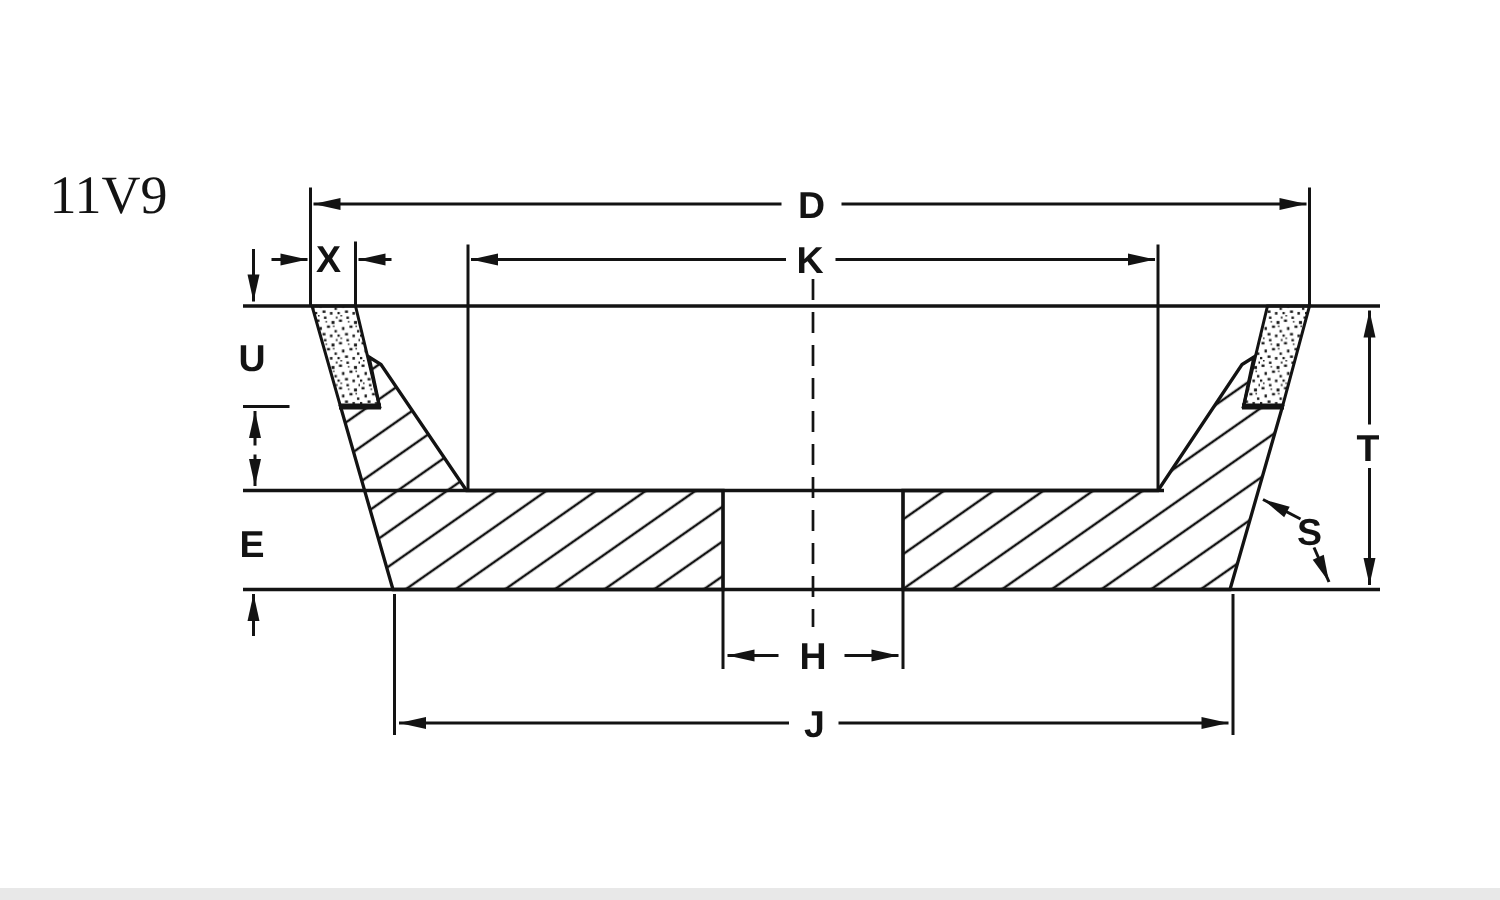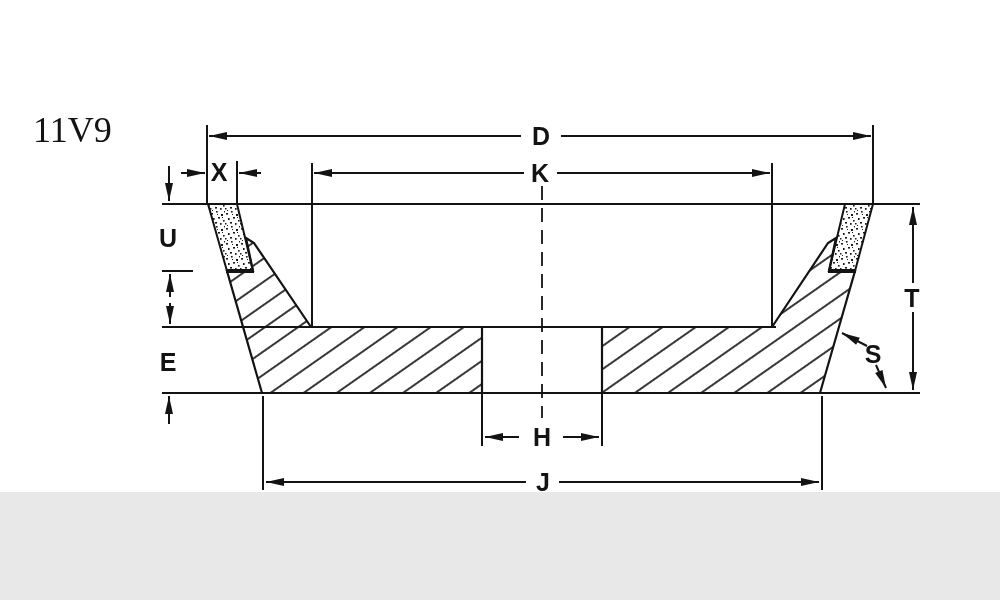--- a/index.html
+++ b/index.html
@@ -1,18 +1,18 @@
 <!DOCTYPE html>
 <html><head>
 <meta charset="utf-8">
 <style>
   html,body{margin:0;padding:0;background:#e8e8e8;}
   .page{
     position:relative;
-    width:1000px;height:492px;
+    width:1000px;height:592px;
     background:#ffffff;
     font-family:"Liberation Sans", sans-serif;
     overflow:hidden;
   }
   svg{display:block;}
   text.dim{
     font-family:"Liberation Sans", sans-serif;
     font-size:25px;
     font-weight:bold;
     fill:#131313;

